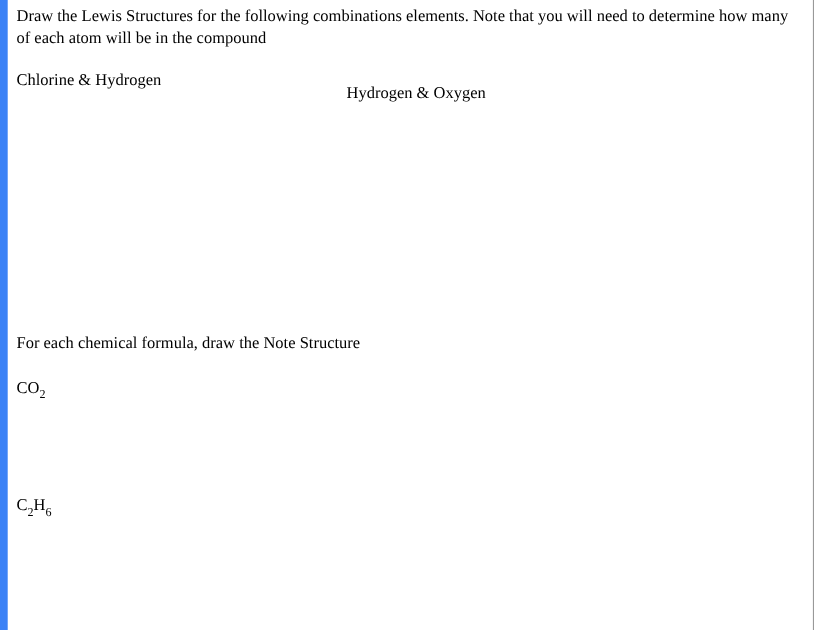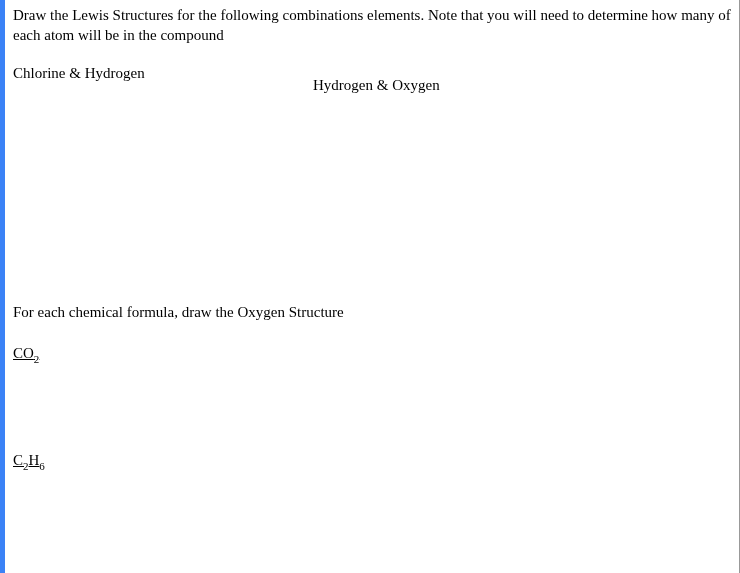--- a/index.html
+++ b/index.html
@@ -12,21 +12,21 @@
       height: 573px;
       font-family: "Times New Roman", Times, serif;
       font-size: 15px;
       color: #000;
       background: #fff;
       position: relative;
     }
     .page {
       width: 100%;
       height: 100%;
-      border-left: 5px solid #3b82f6;
+      border-left: 7px solid #3b82f6;
       border-right: 1px solid #999;
       padding: 6px 8px;
     }
     .prompt1 {
       margin-bottom: 20px;
       line-height: 1.3;
     }
     .row {
       display: flex;
       width: 100%;
@@ -40,41 +40,40 @@
     }
     .col3 {
       flex: 1;
       margin-top: 12px;
     }
     .prompt2 {
       margin-bottom: 24px;
     }
     .formula {
       margin-bottom: 88px;
-      text-decoration: underline;
     }
     .sub {
       font-size: 11px;
       vertical-align: sub;
       position: relative;
       top: 1px;
     }
   </style>
 </head>
 <body>
 
 <div class="page">
   <div class="prompt1">Draw the Lewis Structures for the following combinations elements. Note that you will need to determine how many of each atom will be in the compound</div>
 
   <div class="row">
     <div class="col1">Chlorine &amp; Hydrogen</div>
     <div class="col3">Hydrogen &amp; Oxygen</div>
   </div>
 
-  <div class="prompt2">For each chemical formula, draw the Oxygen Structure</div>
+  <div class="prompt2">For each chemical formula, draw the Note Structure</div>
 
   <div class="formula">
     <span>CO</span><span class="sub">2</span>
   </div>
 
   <div class="formula">
     <span>C</span><span class="sub">2</span><span>H</span><span class="sub">6</span>
   </div>
 
 </div>

